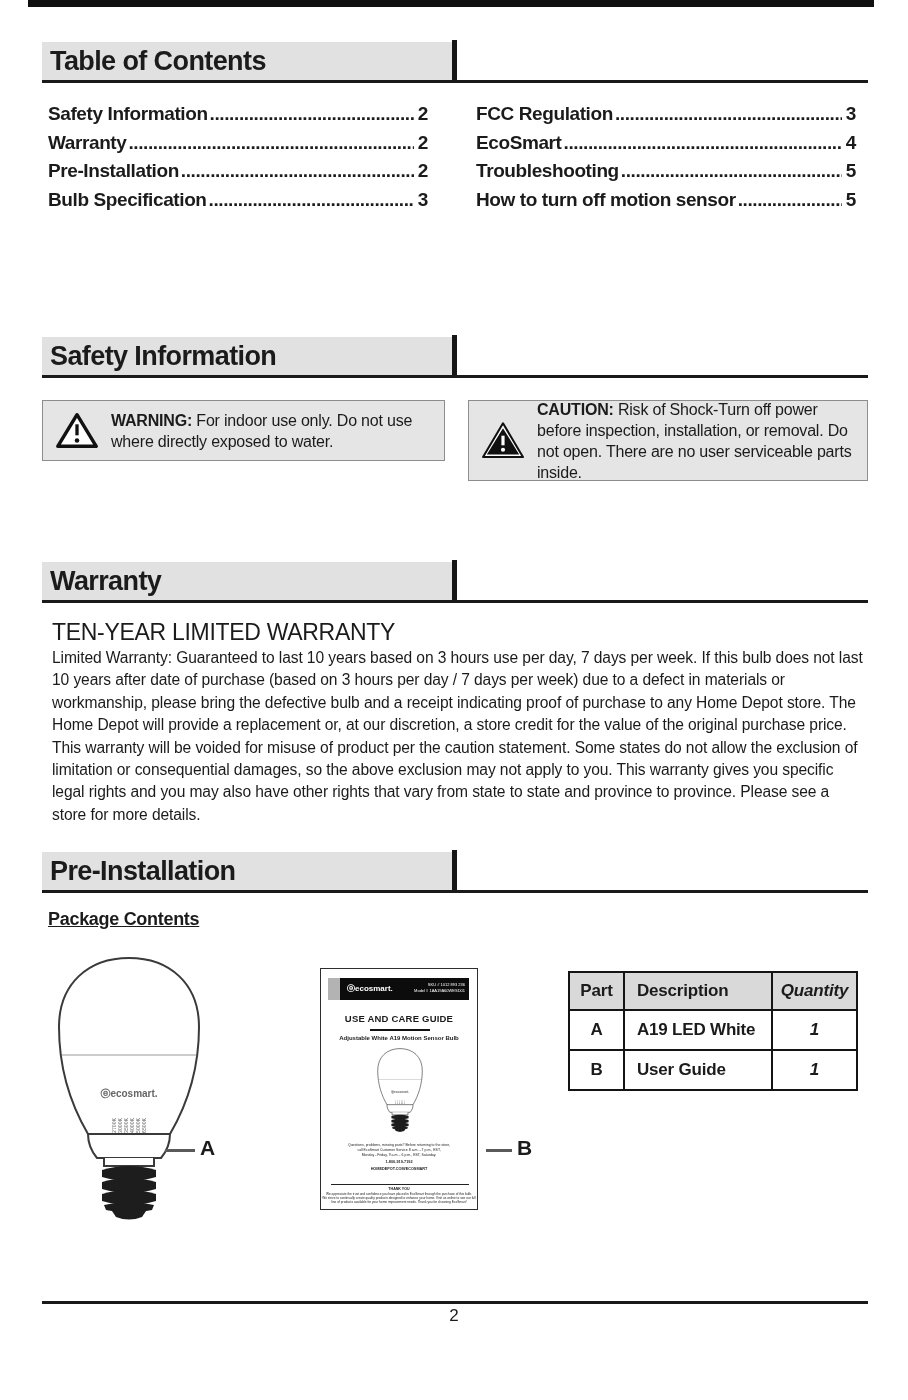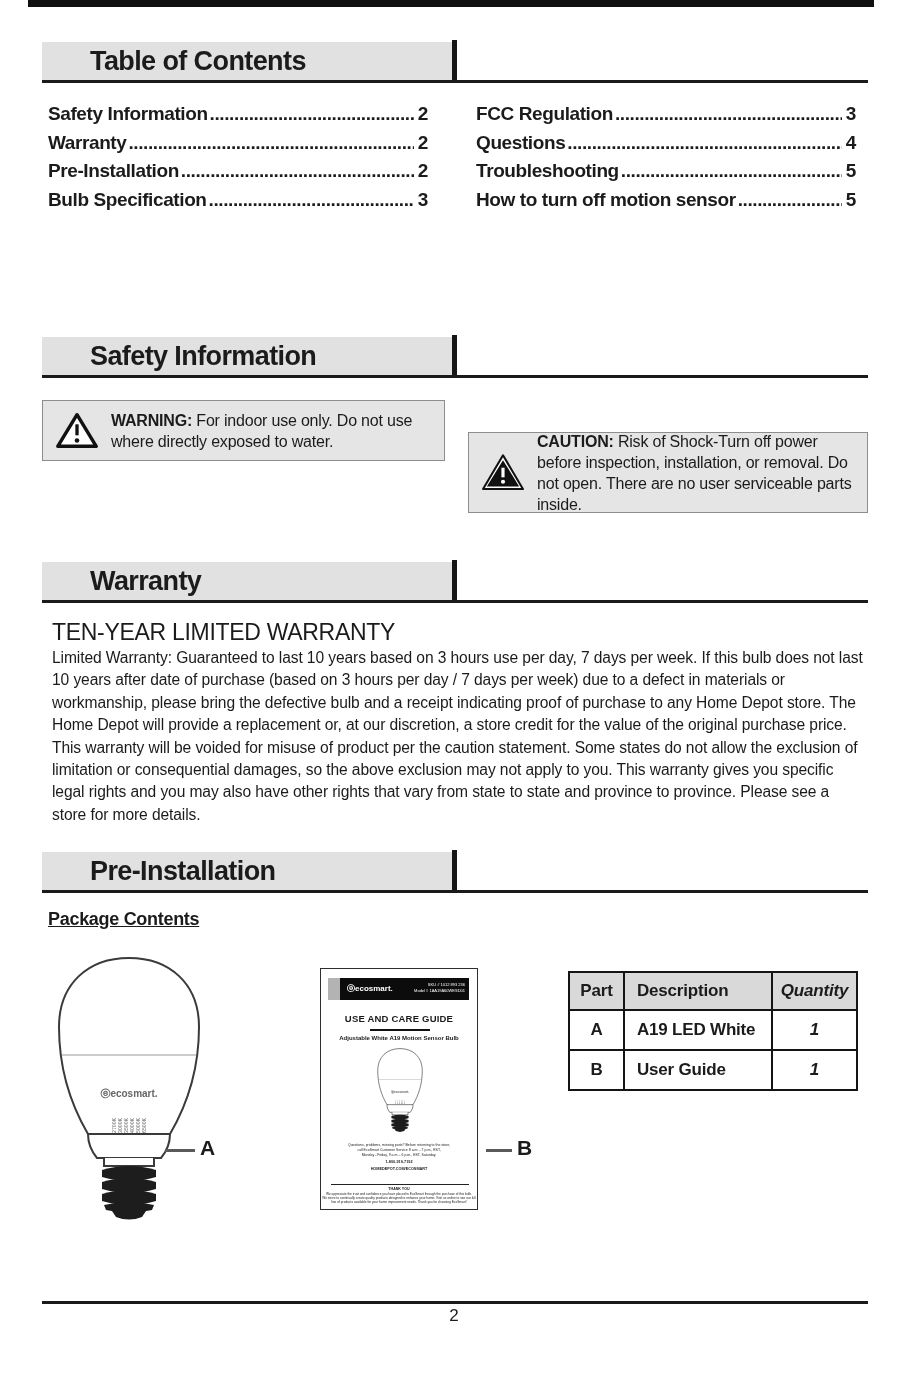--- a/index.html
+++ b/index.html
@@ -6,21 +6,21 @@
   #page{position:relative;width:908px;height:1400px;background:#fff;overflow:hidden;
         font-family:"Liberation Sans",sans-serif;color:#1b1b1b;}
   .abs{position:absolute;}
 
   
   .top-strip{left:28px;top:0;width:846px;height:7px;background:#101010;}
 
   
   .sec-bar{width:410px;height:38px;background:#e1e1e1;}
   .sec-title{padding-left:8px;font-size:27px;font-weight:bold;line-height:39px;
-             letter-spacing:-0.6px;white-space:nowrap;margin-left:40px;}
+             letter-spacing:-0.6px;white-space:nowrap;}
   .sec-vbar{width:5px;height:43px;background:#161616;}
   .sec-rule{width:826px;height:3px;background:#1a1a1a;}
 
   
   .toc-col{width:380px;}
   .toc-row{display:flex;align-items:baseline;height:28.5px;font-size:19px;font-weight:bold;
            letter-spacing:-0.4px;}
   .toc-dots{flex:1;overflow:hidden;white-space:nowrap;margin:0 2px;}
   .toc-page{margin-left:2px;}
 
@@ -134,21 +134,21 @@
     </div>
   </div>
 
   <div class="abs toc-col" style="left:476px;top:103px;">
     <div class="toc-row">
       <span>FCC Regulation</span>
         <span class="toc-dots">......................................................................................................</span>
         <span class="toc-page">3</span>
     </div>
     <div class="toc-row">
-      <span>Questions</span>
+      <span>EcoSmart</span>
         <span class="toc-dots">......................................................................................................</span>
         <span class="toc-page">4</span>
     </div>
     <div class="toc-row">
       <span>Troubleshooting</span>
         <span class="toc-dots">......................................................................................................</span>
         <span class="toc-page">5</span>
     </div>
     <div class="toc-row">
       <span>How to turn off motion sensor</span>
@@ -166,21 +166,21 @@
   <div class="abs notice" style="left:42px;top:400px;width:403px;height:61px;">
     <svg class="tri" viewBox="0 0 64 56" width="44" height="39">
       <path d="M32 5 L60 51 H4 Z" fill="#fff" stroke="#111" stroke-width="5" stroke-linejoin="round"></path>
       <rect x="29.6" y="19" width="4.8" height="16" fill="#111"></rect>
       <circle cx="32" cy="42.5" r="3.3" fill="#111"></circle>
     </svg>
     <p><span class="pfx">WARNING:</span> <span>For indoor use only. Do not use where directly exposed to water.</span></p>
   </div>
 
 
-  <div class="abs notice" style="left:468px;top:400px;width:400px;height:81px;margin-top:32px;">
+  <div class="abs notice" style="left:468px;top:400px;width:400px;height:81px;">
     <svg class="tri" viewBox="0 0 64 56" width="44" height="39">
       <path d="M32 3 L61 52 H3 Z" fill="#fff" stroke="#111" stroke-width="3" stroke-linejoin="round"></path>
       <path d="M32 10 L55.5 48.5 H8.5 Z" fill="#111"></path>
       <rect x="29.7" y="21" width="4.6" height="14" fill="#fff"></rect>
       <circle cx="32" cy="41.5" r="3" fill="#fff"></circle>
     </svg>
     <p><span class="pfx">CAUTION:</span> <span>Risk of Shock-Turn off power before inspection, installation, or removal. Do not open. There are no user serviceable parts inside.</span></p>
   </div>
 
   <div class="abs sec-bar" style="left:42px;top:562px;">

